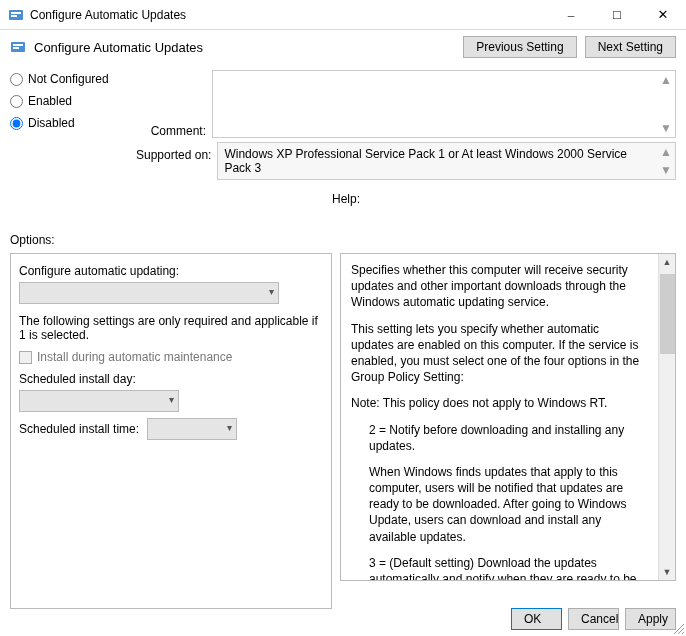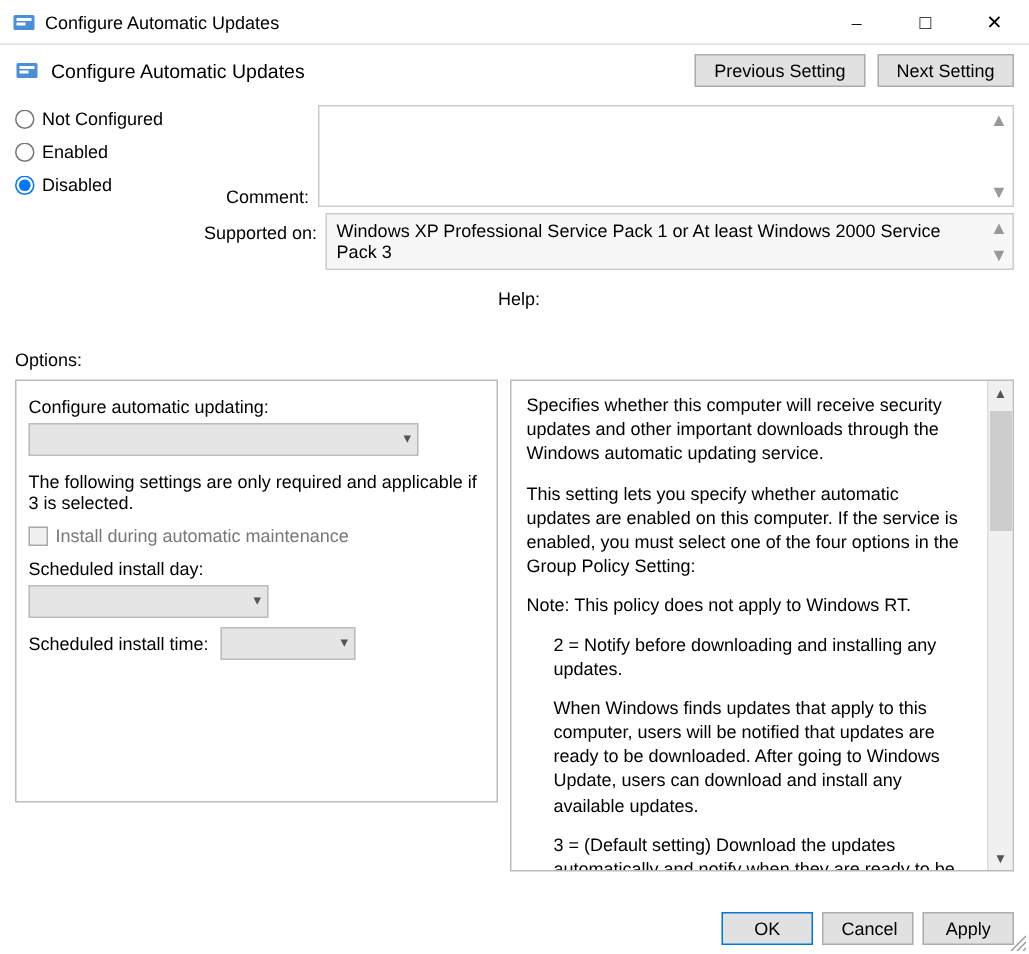--- a/index.html
+++ b/index.html
@@ -21,37 +21,37 @@
 .radio input { margin:0; }
 .lbl { font-size:12px; padding-top:6px; min-width:70px; text-align:right; }
 .commentbox { flex:1; border:1px solid #ccc; height:68px; background:#fff; position:relative; }
 .scrollhint { position:absolute; right:2px; top:2px; bottom:2px; width:14px; display:flex; flex-direction:column; justify-content:space-between; color:#999; font-size:9px; align-items:center;}
 .row2 { display:flex; padding:2px 10px 8px 10px; align-items:flex-start; gap:6px;}
 .supportbox { flex:1; border:1px solid #ccc; min-height:36px; background:#f7f7f7; padding:4px 18px 4px 6px; position:relative; font-size:12px;}
 .midlabels { display:flex; padding:4px 10px 6px 10px; }
 .midlabels .ol { width:322px;margin-top:41px; }
 .panels { display:flex; padding:0 10px 10px 10px; gap:8px; }
 .panel { border:1px solid #bbb; background:#fff; }
-.optpanel { width:322px; padding:6px 8px; position:relative; height:282px;}
+.optpanel { width:322px; padding:6px 8px; position:relative; height:356px;}
 .helppanel { flex:1; padding:8px 10px; height:328px; overflow:hidden; position:relative; }
 .disabled-select { background:#e5e5e5; border:1px solid #bbb; height:22px; width:260px; position:relative; }
 .disabled-select.small { width:160px; }
 .disabled-select .arrow { position:absolute; right:4px; top:3px; font-size:10px; color:#555; }
 .optlbl { margin:4px 0 4px 0; }
 .graytext { color:#777; }
 .check { display:flex; align-items:center; gap:5px; margin:8px 0;}
 .check .cb { width:13px; height:13px; border:1px solid #aaa; background:#f0f0f0; }
 .help-scroll { position:absolute; right:0; top:0; bottom:0; width:17px; background:#f0f0f0; display:flex; flex-direction:column; justify-content:space-between; align-items:center; border-left:1px solid #ddd;}
 .help-scroll .arr { font-size:9px; color:#555; padding:3px 0;}
 .help-scroll .thumb { width:15px; flex:0 0 80px; background:#cdcdcd; margin-top:4px;}
 .helpcontent { padding-right:20px; font-size:12px; line-height:1.35; }
 .helpcontent p { margin:0 0 10px 0; }
 .helpcontent .indent { padding-left:18px; }
 .footer { position:absolute; bottom:6px; right:10px; display:flex; gap:6px; }
-.footer .btn { width:61px; text-align:center; }
+.footer .btn { width:51px; }
 .grip { position:absolute; right:2px; bottom:2px; width:12px; height:12px; }
 .grip svg { display:block;}
 .timerow { display:flex; align-items:center; gap:8px; margin-top:6px;}
 </style>
 </head>
 <body>
 
 <div class="titlebar">
   <span class="ico">
     <svg width="16" height="16" viewBox="0 0 16 16">
@@ -123,21 +123,21 @@
   <div class="ol">Options:</div>
   <div>Help:</div>
 </div>
 
 <div class="panels">
   <div class="panel optpanel">
     <div class="optlbl">Configure automatic updating:</div>
     <div class="disabled-select">
       <span class="arrow">▾</span>
     </div>
-    <div class="optlbl" style="margin-top:10px;">The following settings are only required and applicable if 3 is selected.</div>
+    <div class="optlbl" style="margin-top:10px;">The following settings are only required and applicable if 1 is selected.</div>
     <div class="check">
       <span class="cb"></span>
       <span class="graytext">Install during automatic maintenance</span>
     </div>
     <div class="optlbl">Scheduled install day:</div>
     <div class="disabled-select small">
       <span class="arrow">▾</span>
     </div>
     <div class="timerow">
       <span>Scheduled install time:</span>

